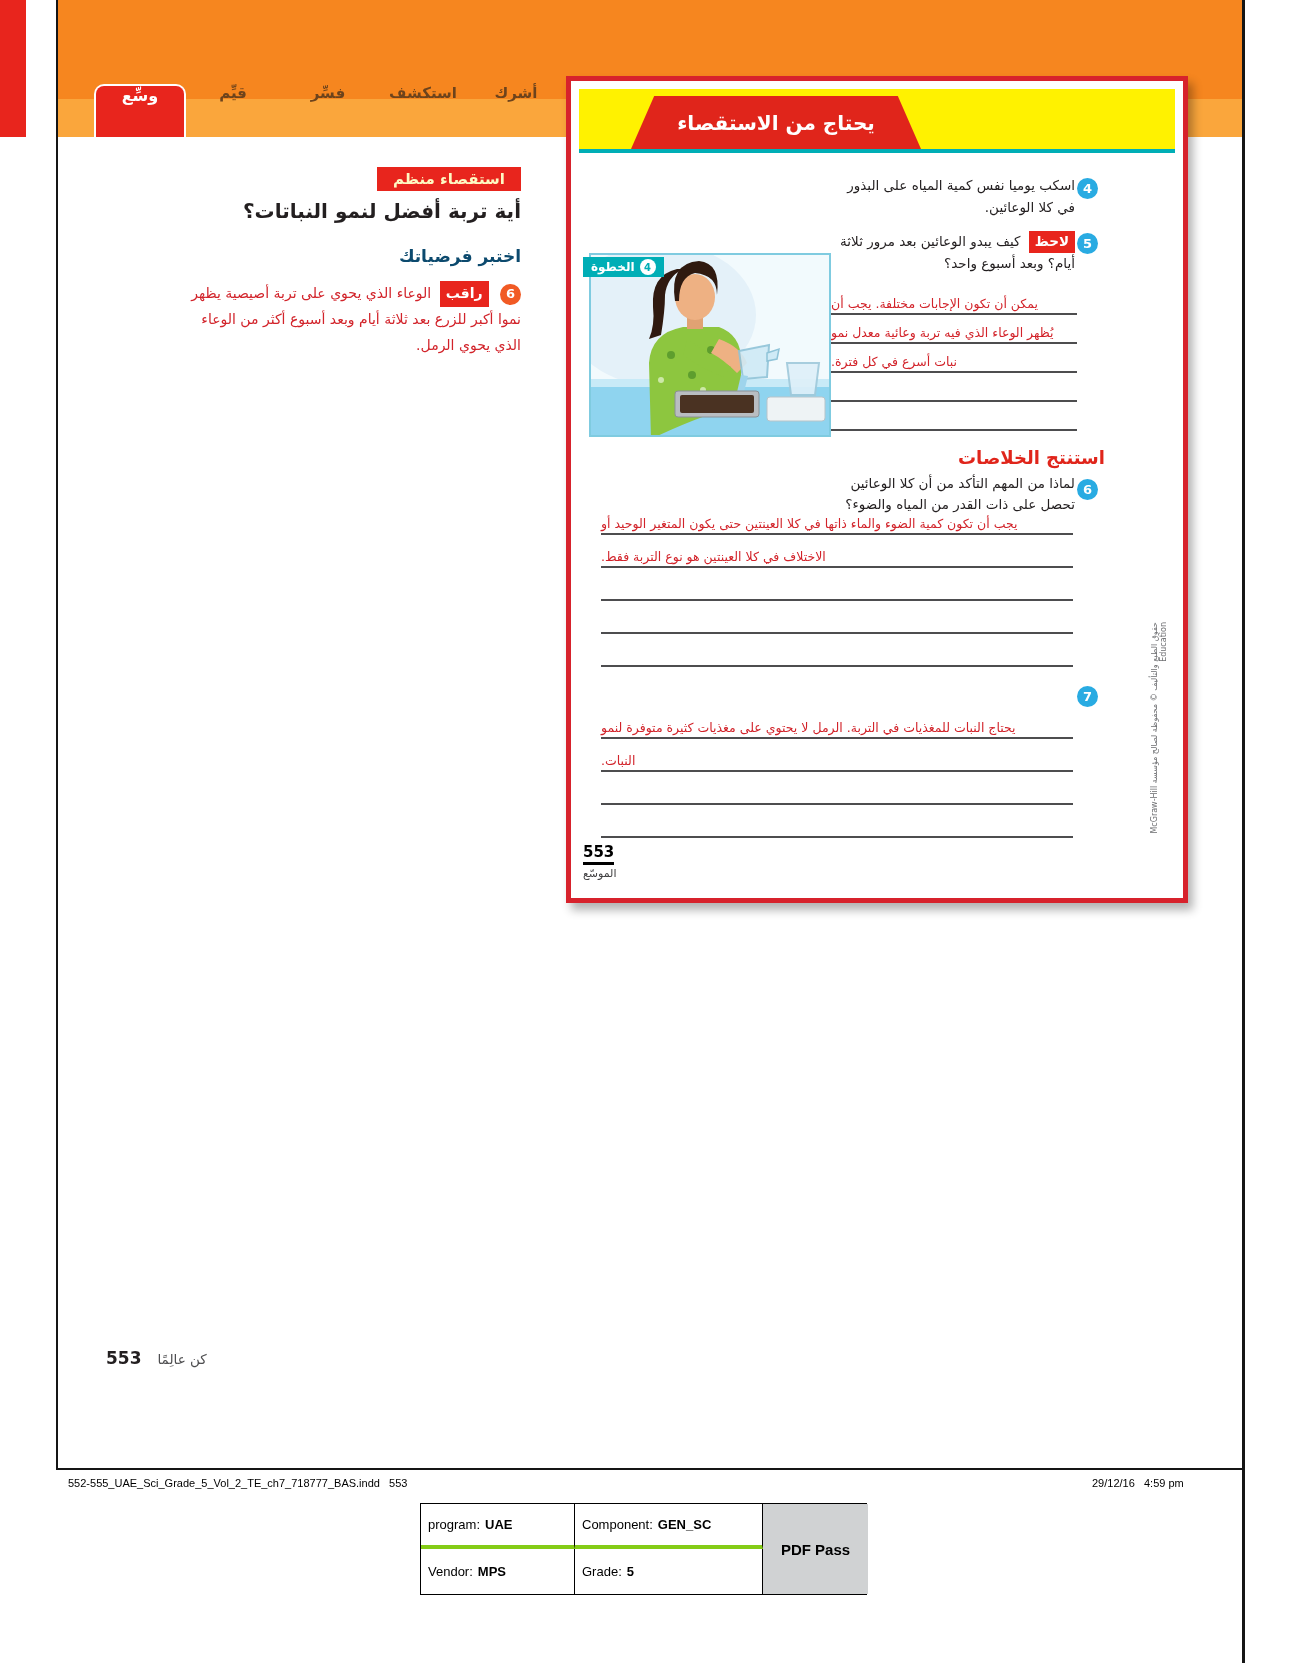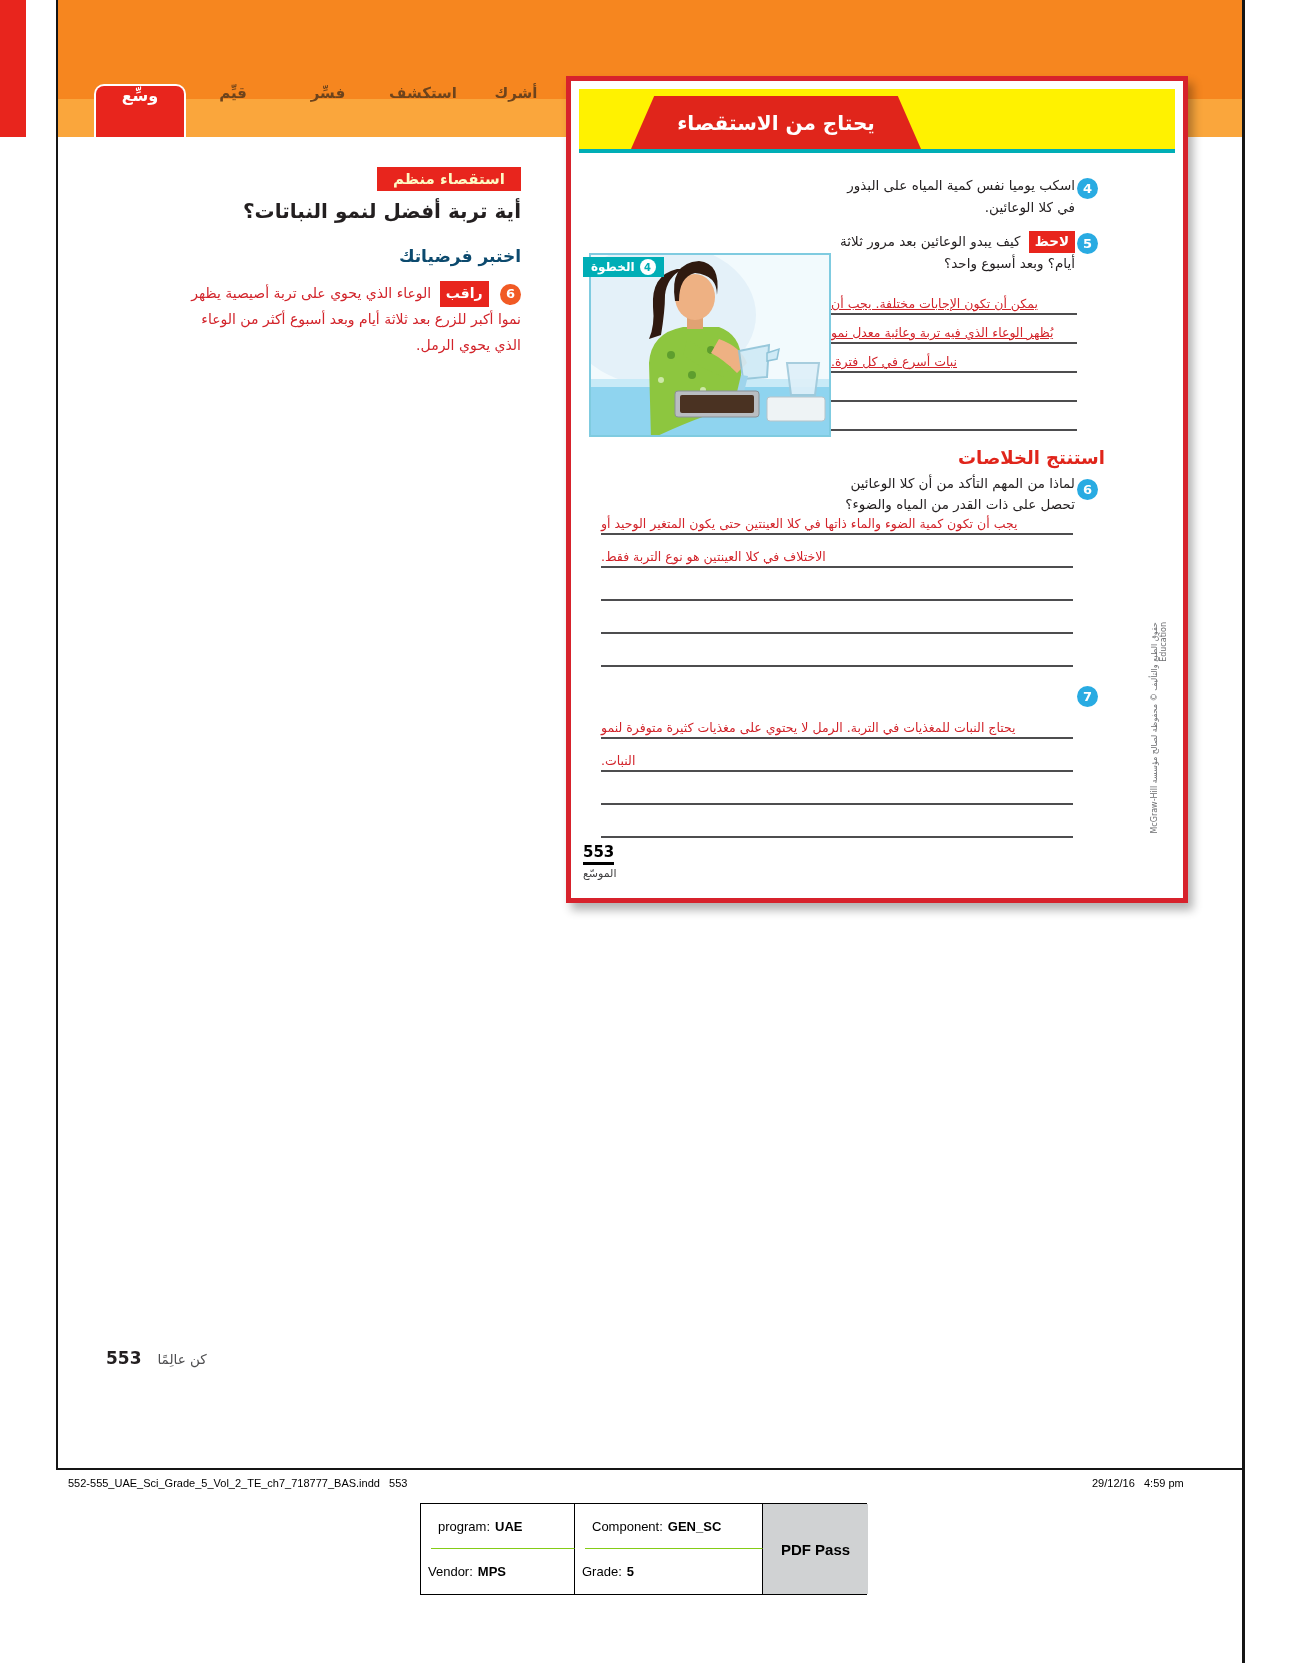--- a/index.html
+++ b/index.html
@@ -49,21 +49,21 @@
   .header-tab  { position:absolute; left:60px; top:15px; width:290px; height:53px; background:#E0251B;
                  clip-path:polygon(8% 0, 92% 0, 100% 100%, 0 100%);
                  color:#fff; font-weight:bold; font-size:20px; display:flex; align-items:center;
                  justify-content:center; direction:rtl; }
   .p-circle { position:absolute; left:506px; width:21px; height:21px; border-radius:50%; background:#29ABE2;
               color:#fff; font-size:13px; font-weight:bold; display:flex; align-items:center; justify-content:center; }
   .p-text { position:absolute; direction:rtl; text-align:right; font-size:13.5px; line-height:1.6; color:#231F20; }
   .lines { position:absolute; }
   .ans-line { border-bottom:2px solid #4D4D4F; direction:rtl; text-align:right; color:#D2232A; font-size:12.5px;
               display:flex; align-items:flex-end; justify-content:flex-end; padding-bottom:2px; }
-  .step5-lines .ans-line { height:29px;text-decoration:underline; }
+  .step5-lines .ans-line { height:29px; }
   .q6-lines .ans-line, .q7-lines .ans-line { height:33px; }
 
   .photo { position:absolute; left:18px; top:172px; width:242px; height:184px; border:2px solid #7FCBE0;
            background:#fff; overflow:hidden; }
   .photo-label { position:absolute; left:12px; top:176px; z-index:3; background:#00AEB6; color:#fff;
                  font-size:12px; font-weight:bold; padding:2px 8px; display:flex; align-items:center;
                  gap:5px; direction:rtl; }
   .photo-label .stepnum { width:16px; height:16px; border-radius:50%; background:#fff; color:#00AEB6;
                  font-size:10px; display:inline-flex; align-items:center; justify-content:center; font-weight:bold; }
 
@@ -87,21 +87,21 @@
   .file-info { position:absolute; left:68px;  top:1477px; font-family:"Liberation Sans",sans-serif;
                font-size:11px; color:#000; white-space:pre; }
   .date-info { position:absolute; left:1092px; top:1477px; font-family:"Liberation Sans",sans-serif;
                font-size:11px; color:#000; white-space:pre; }
 
   
   .print-table { position:absolute; left:420px; top:1503px; width:447px; display:grid;
                  grid-template-columns:154px 188px 105px; grid-template-rows:45px 45px;
                  border:1px solid #000; font-family:"Liberation Sans",sans-serif; font-size:13px; color:#000; }
   .pt-cell { border-right:1px solid #000; display:flex; align-items:center; padding-left:7px; gap:5px; }
-  .pt-top { border-bottom:1px solid #84cc16;margin-left:10px; }
+  .pt-top { border-bottom:4px solid #84cc16; }
   .pt-cell b { font-weight:bold; }
   .pt-pass { grid-column:3; grid-row:1 / 3; background:#D0D2D3; display:flex; align-items:center;
              justify-content:center; font-weight:bold; font-size:15px; }
 </style>
 </head>
 <body>
 
 <div class="page">
 
   <div class="band-dark"></div>

